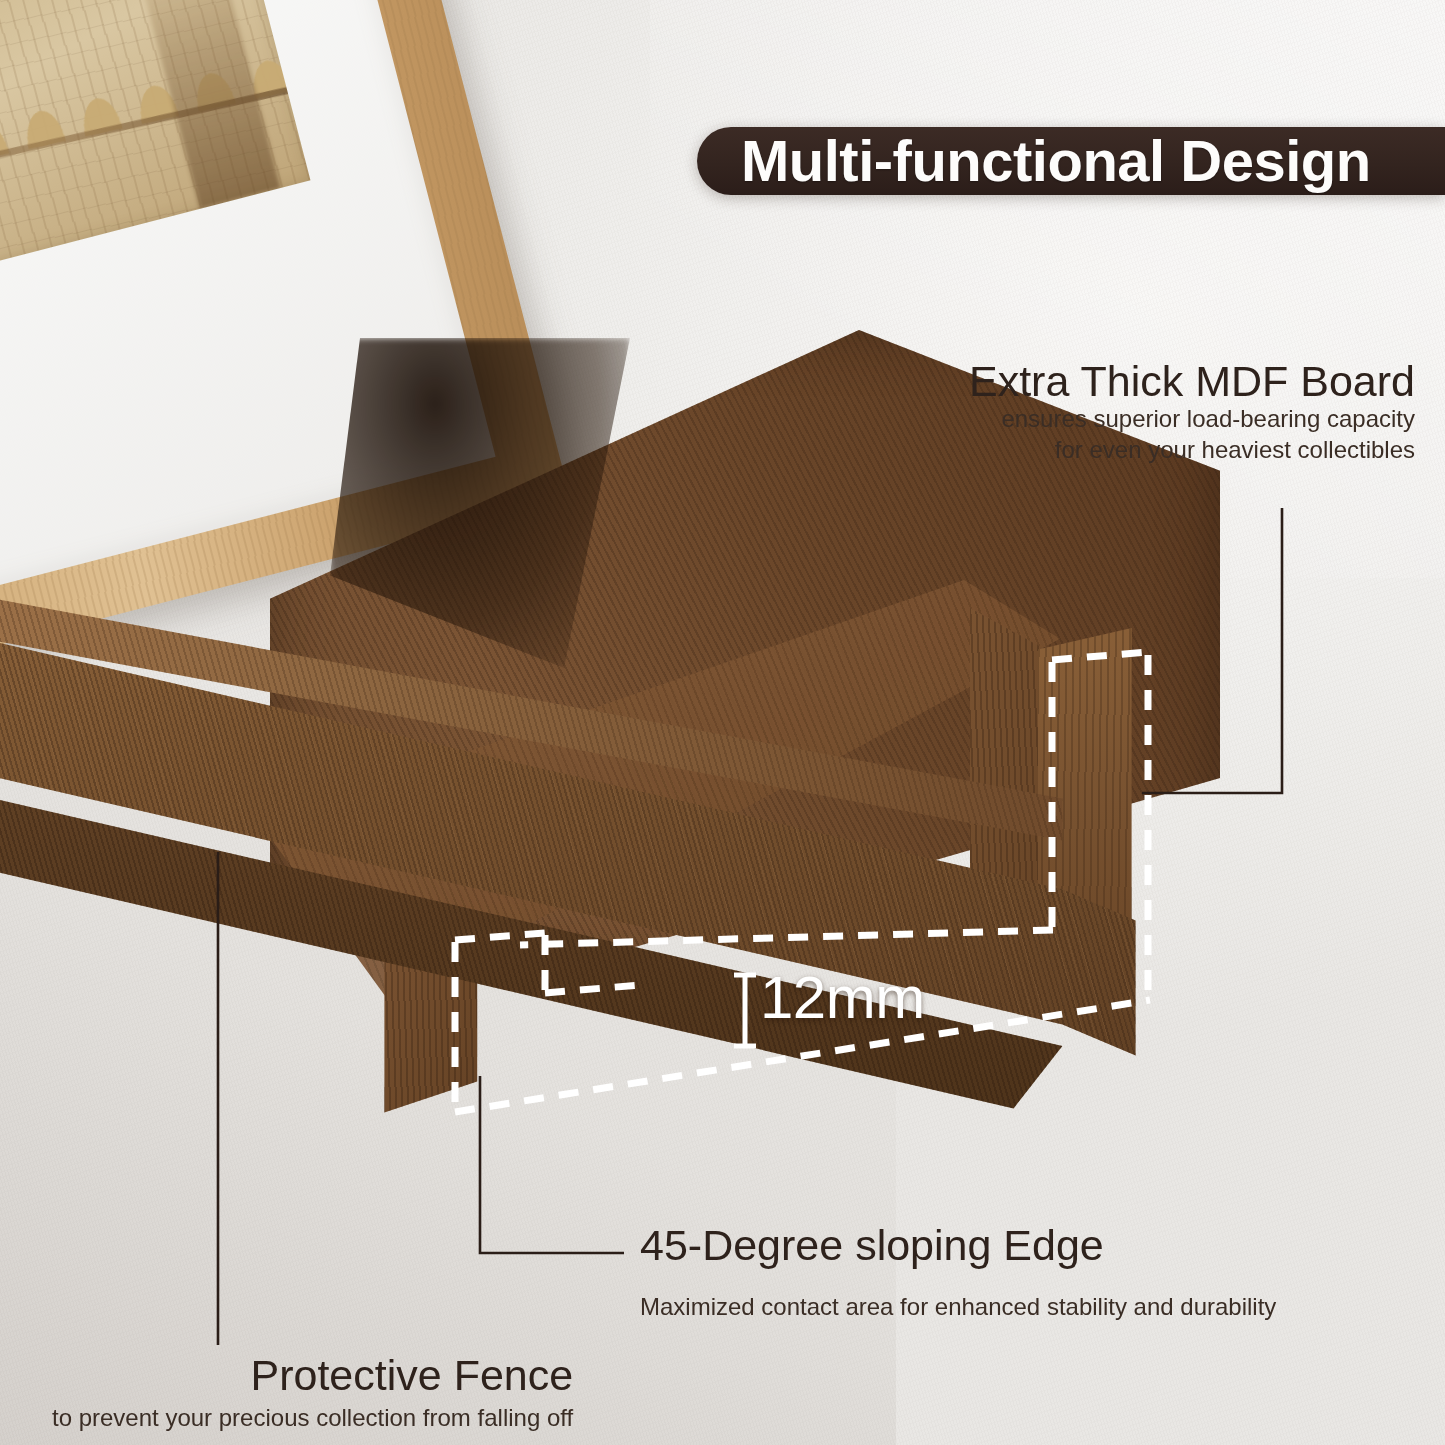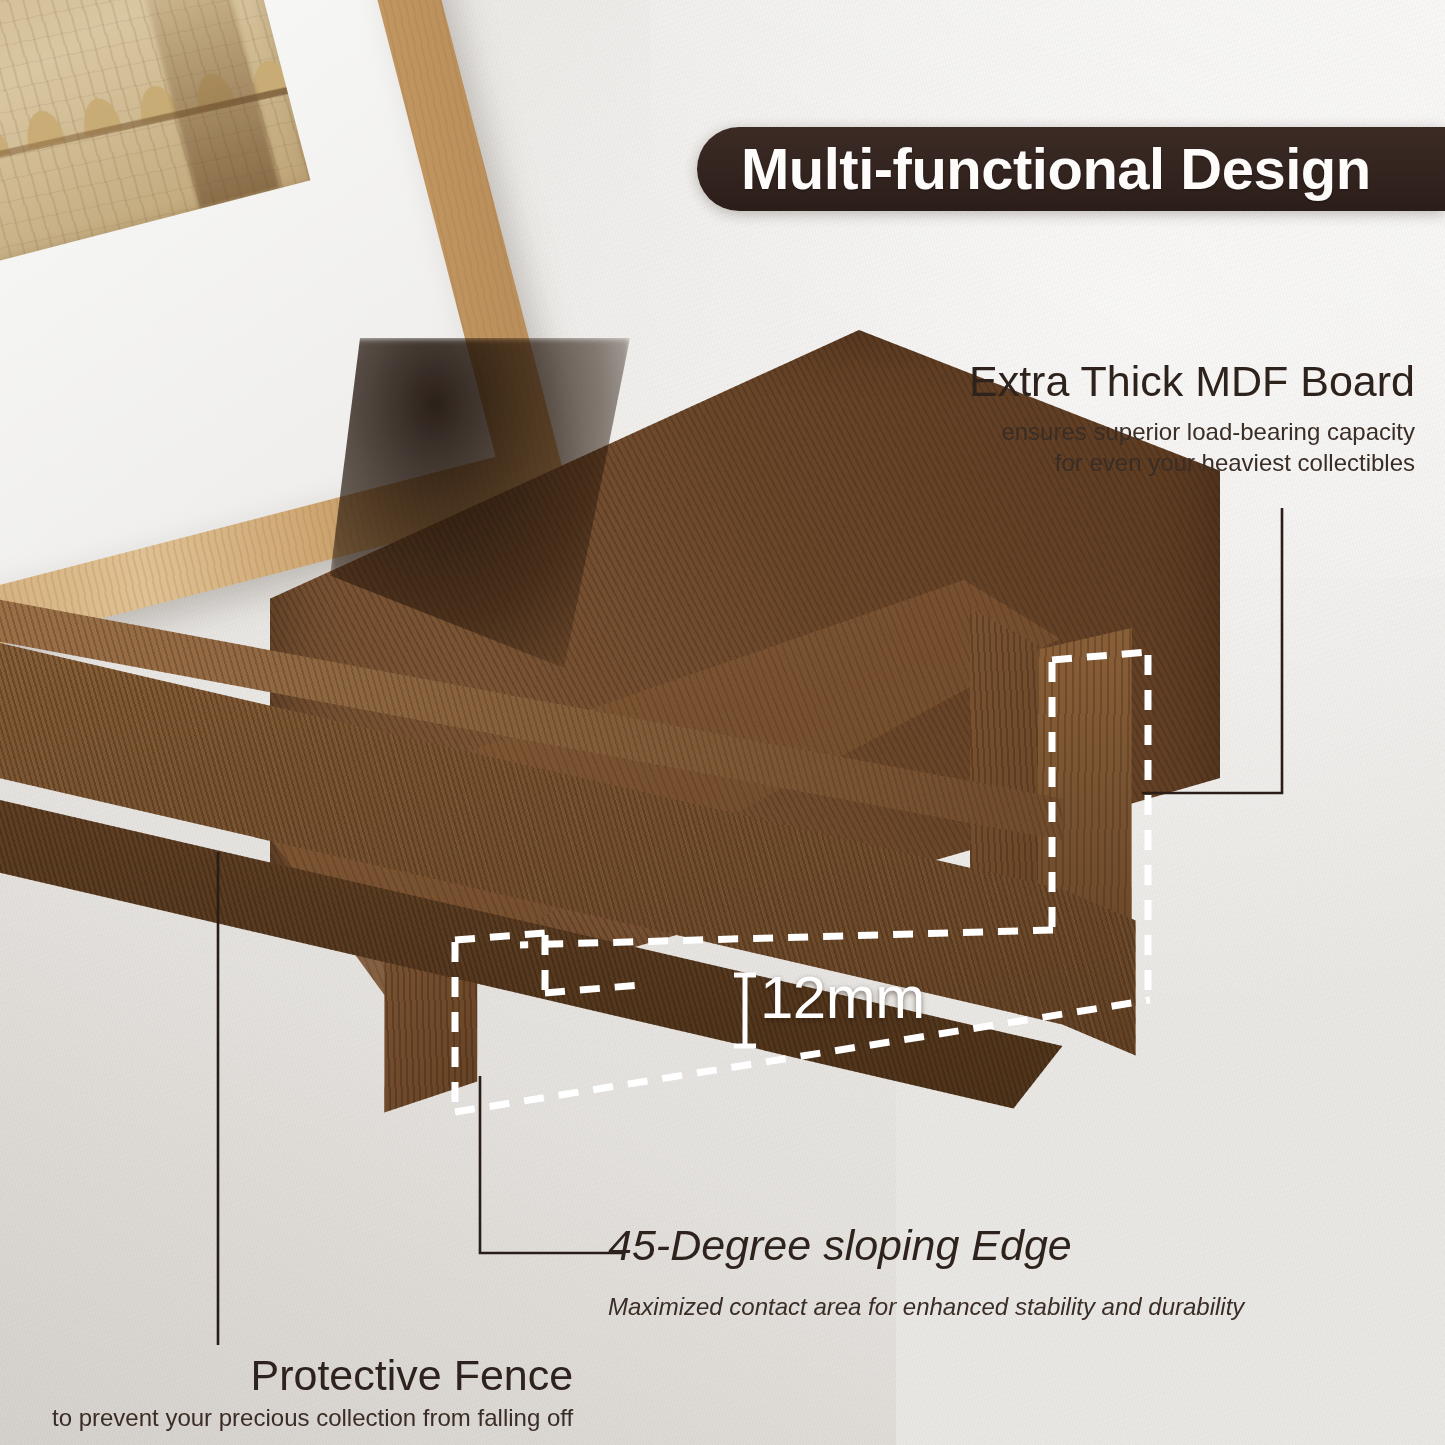--- a/index.html
+++ b/index.html
@@ -33,21 +33,21 @@
   .wall-grain {
     position:absolute; inset:0; opacity:.035;
     background-image:
       repeating-linear-gradient(73deg, rgba(90,80,70,.8) 0 1px, rgba(255,255,255,0) 1px 3px),
       repeating-linear-gradient(-18deg, rgba(120,110,100,.6) 0 1px, rgba(255,255,255,0) 1px 5px);
   }
 
   
   .banner {
     position:absolute; left:697px; top:127px;
-    width:748px; height:84px;
+    width:748px; height:68px;
     background:linear-gradient(180deg,#3c2b25 0%,#33241f 55%,#2b1d19 100%);
     border-radius:48px 0 0 48px;
     box-shadow:0 3px 14px rgba(40,25,18,.28);
     display:flex; align-items:center;
     padding-left:44px;
   }
   .banner-text {
     color:#fdfcfb;
     font-size:58px;
     font-weight:bold;
@@ -227,23 +227,23 @@
     white-space:nowrap;
   }
   .callout .c-sub {
     font-size:24px;
     color:#3a2d25;
     line-height:1.28;
     white-space:nowrap;
   }
 
   #co-mdf       { right:30px; top:358px; text-align:right; }
-  #co-mdf .c-sub{ margin-top:13px; }
-
-  #co-45        { left:608px; top:1222px; text-align:left;font-style:italic; }
+  #co-mdf .c-sub{ }
+
+  #co-45        { left:640px; top:1222px; text-align:left; }
   #co-45 .c-sub { margin-top:24px; }
 
   #co-fence     { left:52px; top:1352px; text-align:right; }
   #co-fence .c-sub { margin-top:5px; }
 
   
   .dim-12 {
     position:absolute; left:760px; top:968px;
     font-size:60px; color:#ffffff;
     text-shadow:0 2px 5px rgba(40,22,10,.55);

